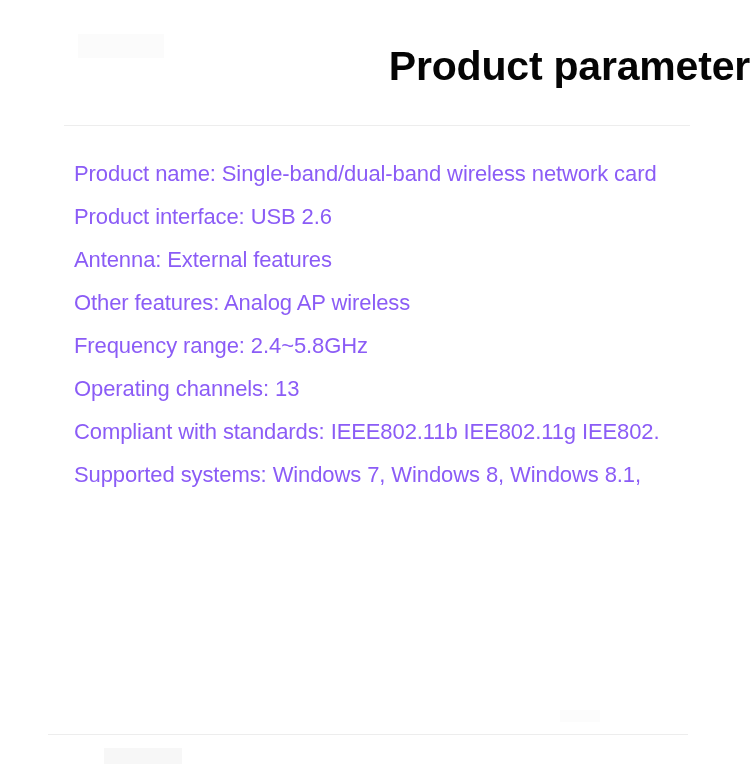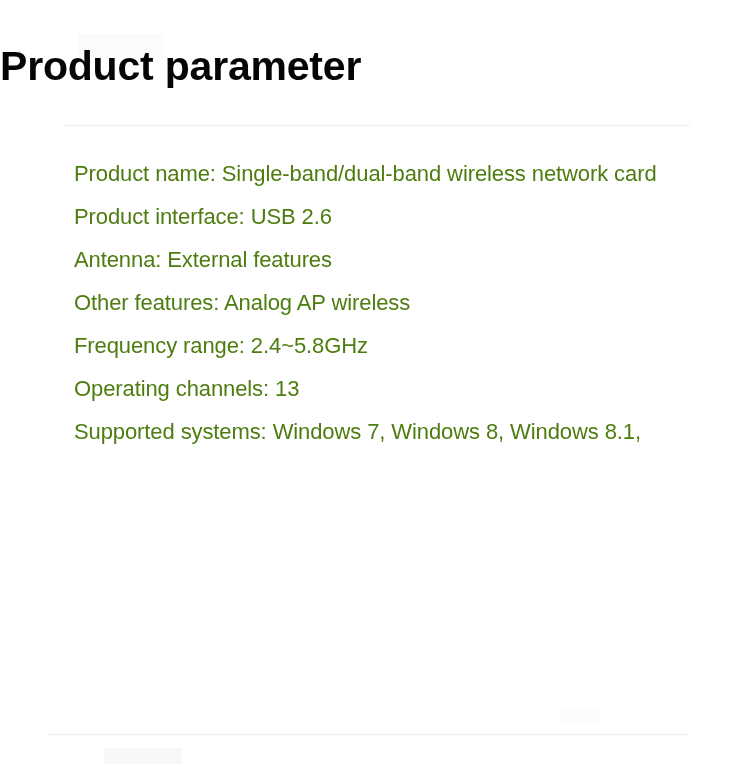--- a/index.html
+++ b/index.html
@@ -46,21 +46,21 @@
     height: 12px;
     background: #fcfcfc;
   }
 
   
   #page-title {
     position: absolute;
     left: 0;
     top: 38px;
     width: 750px;
-    text-align: left;
+    text-align: right;
     font-size: 41px;
     line-height: 56px;
     font-weight: 700;
     letter-spacing: -0.2px;
     color: #050505;
     white-space: nowrap;
   }
 
   
   .divider {
@@ -82,21 +82,21 @@
   
   #spec-list {
     position: absolute;
     left: 74px;
     top: 152px;
     width: 660px;
   }
   .spec-line {
     font-size: 22px;
     line-height: 43px;
-    color: #4d7c0f;
+    color: #8b5cf6;
     white-space: nowrap;
     letter-spacing: -0.1px;
   }
 </style>
 </head>
 <body>
 
 <div id="page">
 
   <div class="artifact" id="artifact-top-left"></div>
@@ -107,18 +107,19 @@
 
   <div class="divider" id="divider-top"></div>
 
   <div id="spec-list">
     <div class="spec-line">Product name: Single-band/dual-band wireless network card</div>
     <div class="spec-line">Product interface: USB 2.6</div>
     <div class="spec-line">Antenna: External features</div>
     <div class="spec-line">Other features: Analog AP wireless</div>
     <div class="spec-line">Frequency range: 2.4~5.8GHz</div>
     <div class="spec-line">Operating channels: 13</div>
+    <div class="spec-line">Compliant with standards: IEEE802.11b IEE802.11g IEE802.</div>
     <div class="spec-line">Supported systems: Windows 7, Windows 8, Windows 8.1,</div>
   </div>
 
   <div class="divider" id="divider-bottom"></div>
 
 </div>
 
 </body></html>

